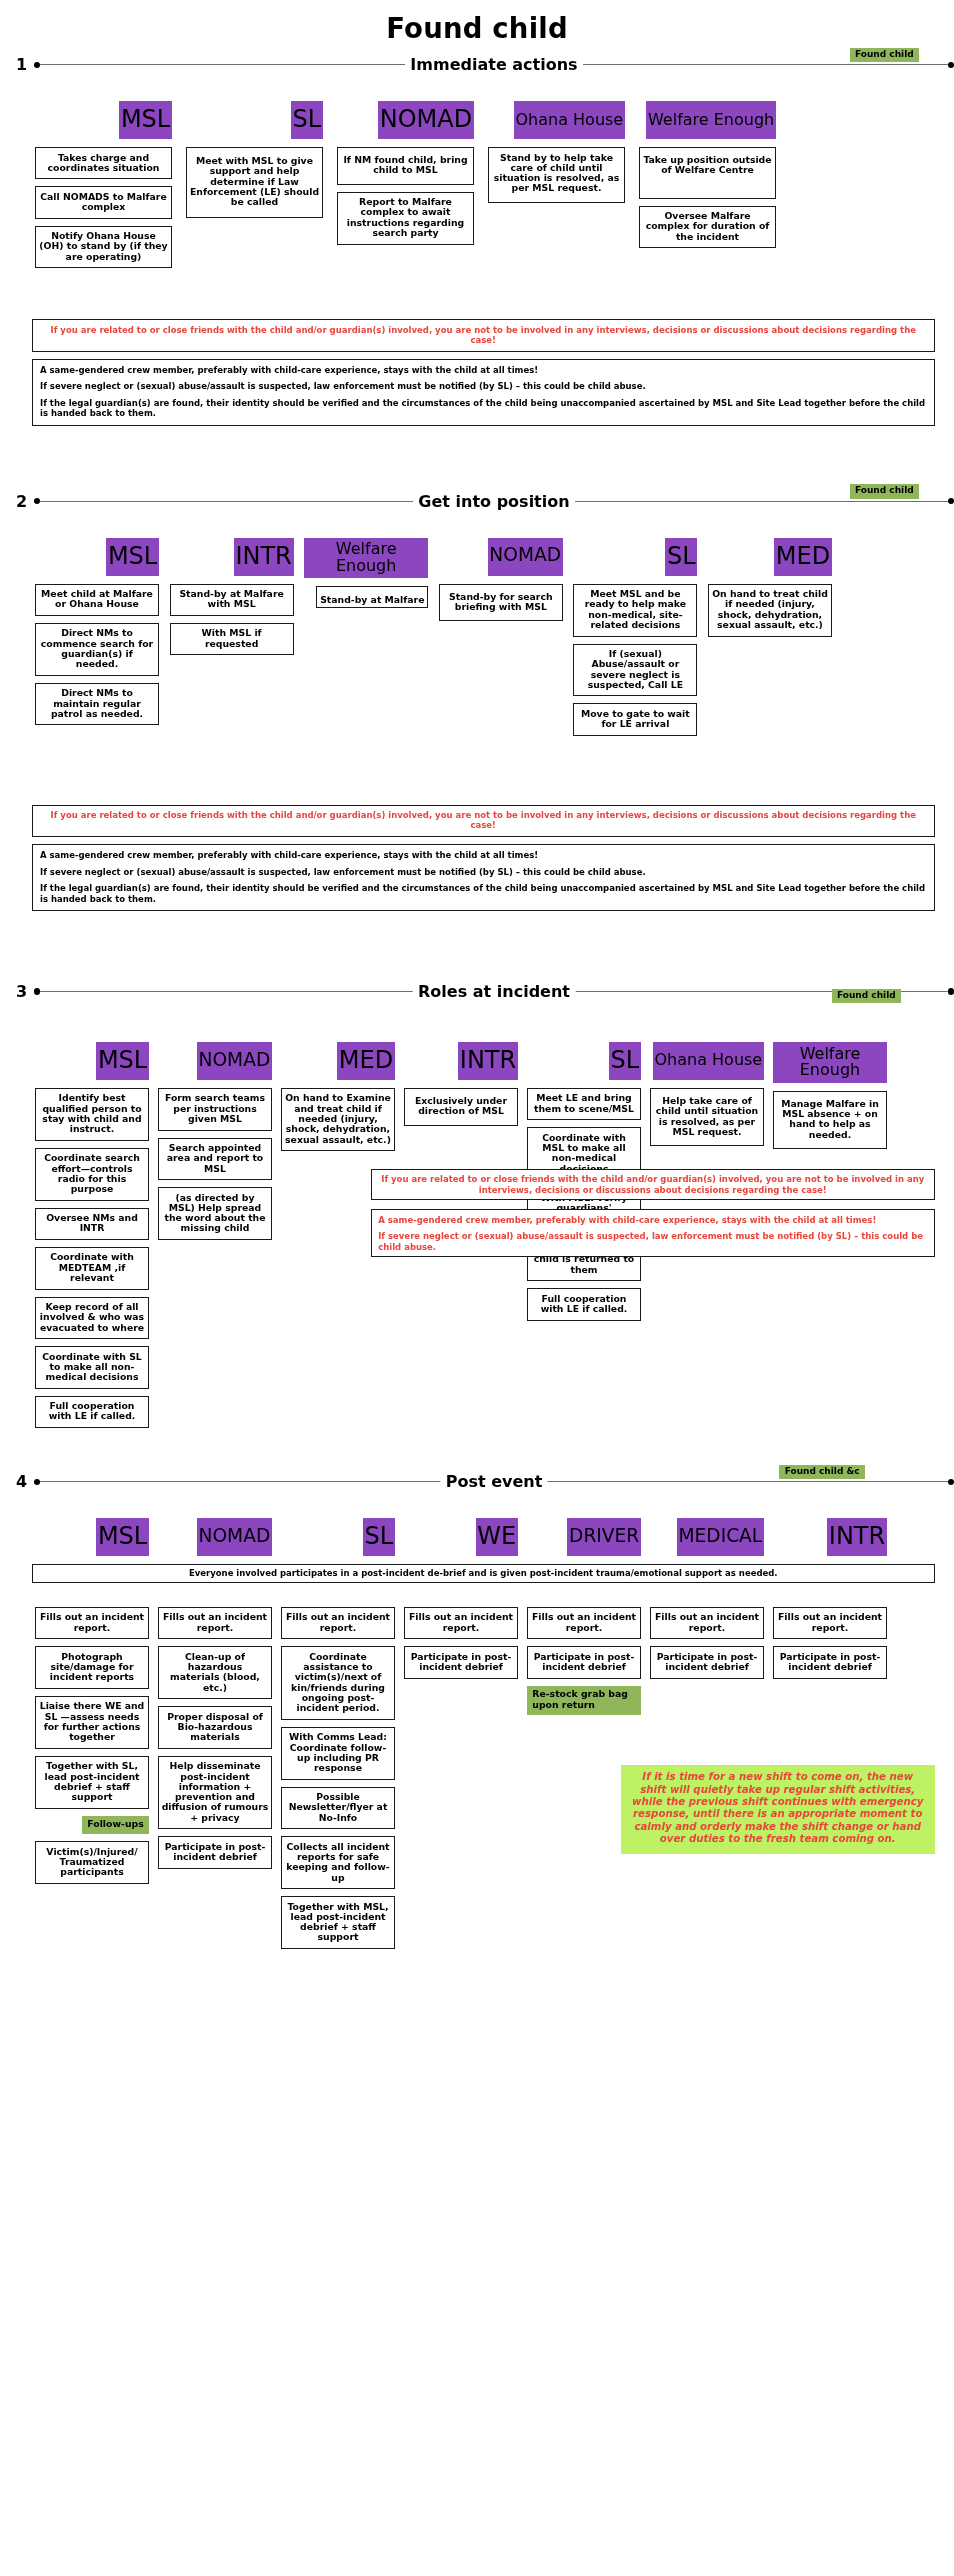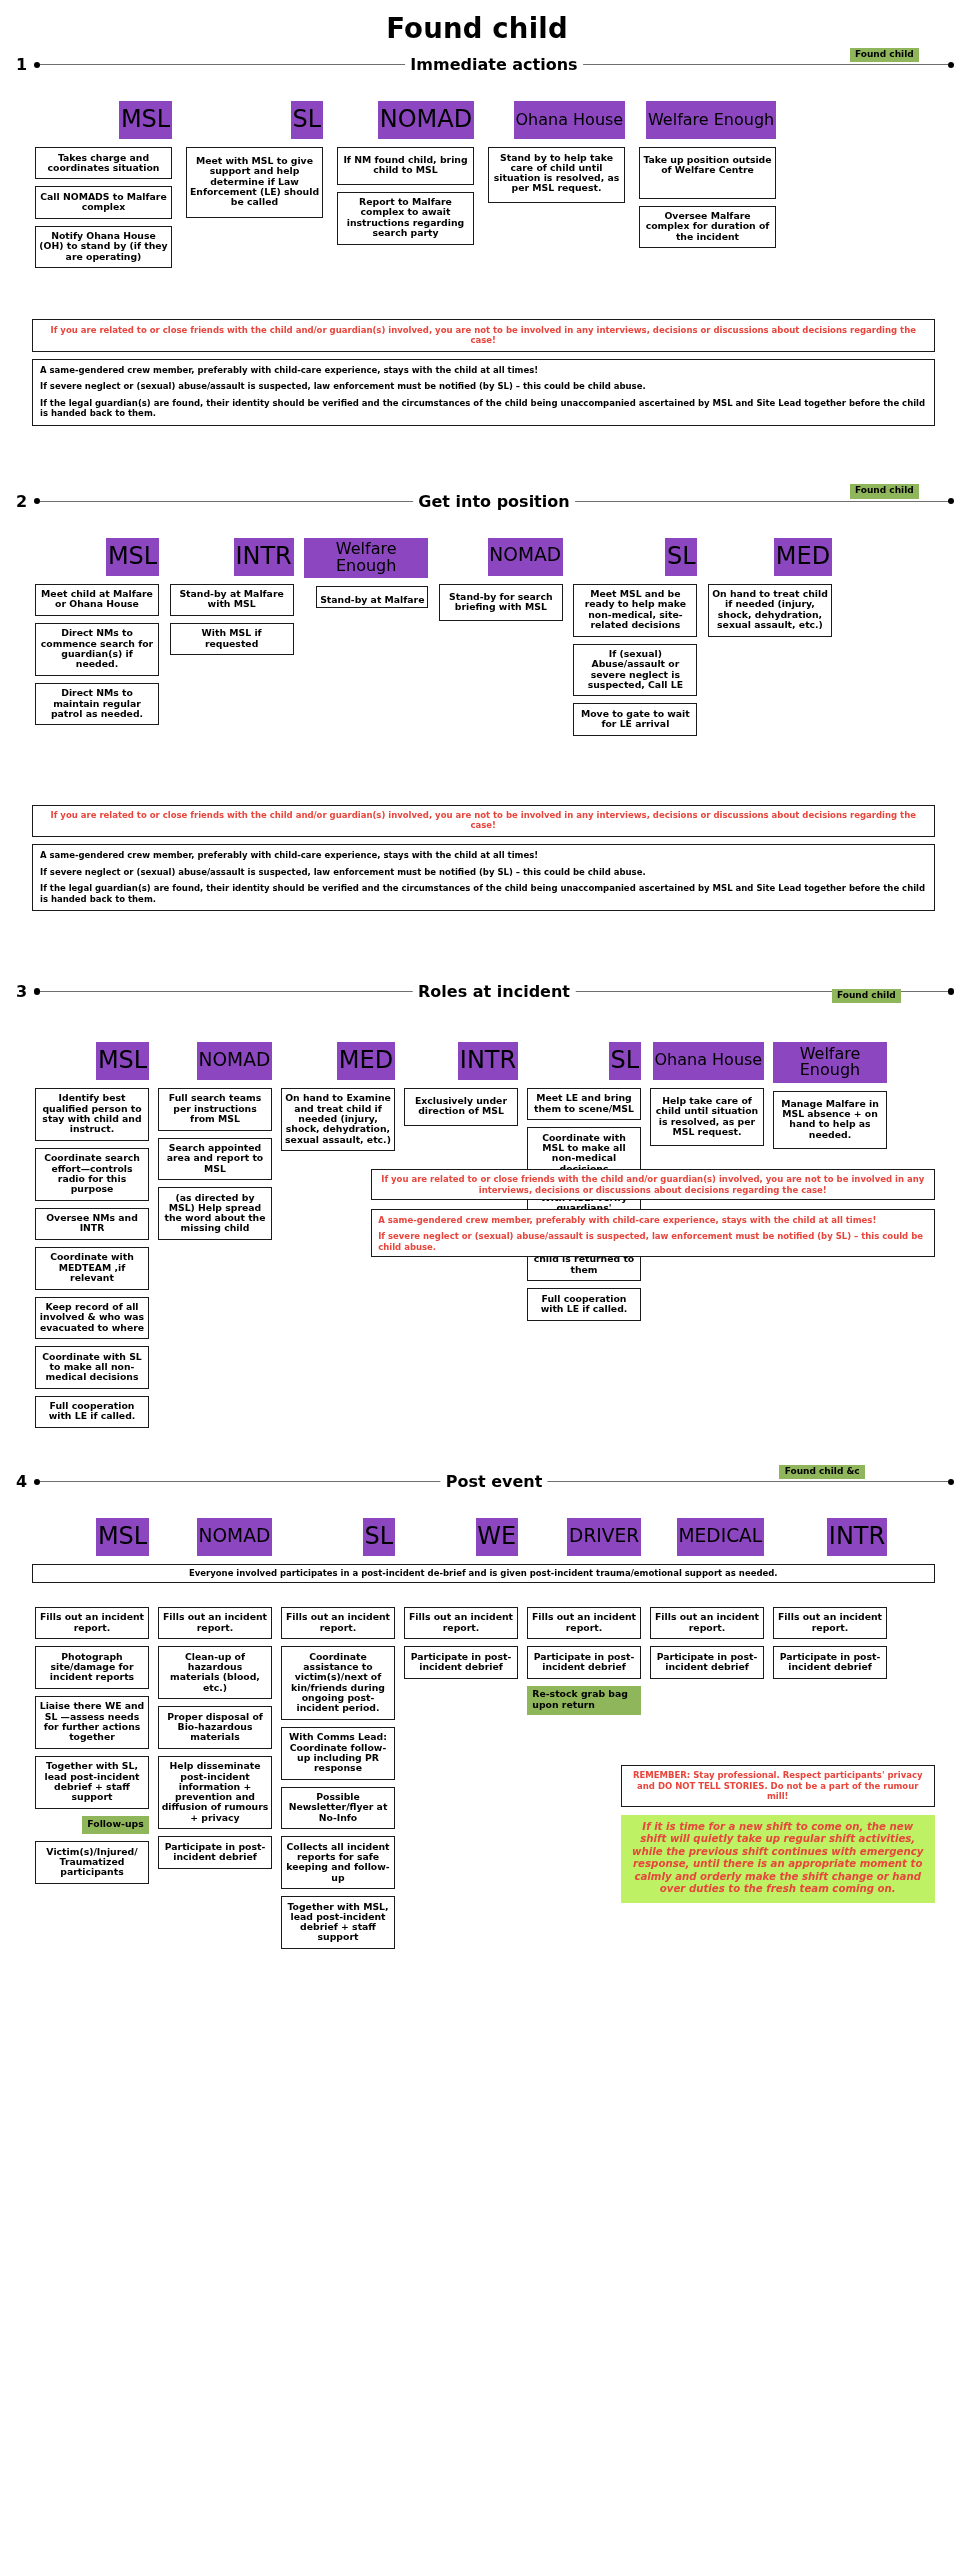--- a/index.html
+++ b/index.html
@@ -245,21 +245,21 @@
         <div class="bx">Identify best qualified person to stay with child and instruct.</div>
         <div class="bx">Coordinate search effort—controls radio for this purpose</div>
         <div class="bx">Oversee NMs and INTR</div>
         <div class="bx">Coordinate with MEDTEAM ,if relevant</div>
         <div class="bx">Keep record of all involved &amp; who was evacuated to where</div>
         <div class="bx">Coordinate with SL to make all non-medical decisions</div>
         <div class="bx">Full cooperation with LE if called.</div>
       </div>
       <div class="col" style="width:114px;">
         <div class="role-hdr med">NOMAD</div>
-        <div class="bx">Full search teams per instructions from MSL</div>
+        <div class="bx">Form search teams per instructions given MSL</div>
         <div class="bx">Search appointed area and report to MSL</div>
         <div class="bx">(as directed by MSL) Help spread the word about the missing child</div>
       </div>
       <div class="col" style="width:114px;">
         <div class="role-hdr">MED</div>
         <div class="bx">On hand to Examine and treat child if needed (injury, shock, dehydration, sexual assault, etc.)</div>
       </div>
       <div class="col" style="width:114px;">
         <div class="role-hdr">INTR</div>
         <div class="bx" style="padding-top:7px;padding-bottom:8px;">Exclusively under direction of MSL</div>
@@ -368,22 +368,19 @@
         <div class="bx">Fills out an incident report.</div>
         <div class="bx">Participate in post-incident debrief</div>
       </div>
       <div class="col" style="width:114px;">
         <div class="bx">Fills out an incident report.</div>
         <div class="bx">Participate in post-incident debrief</div>
       </div>
     </div>
 
     <div style="position:relative; margin:-191px 19.5px 0 0; padding-left:621px;">
-      <div class="note-inline red" style="margin-bottom:8px;">
-        <p style="text-align:center;">REMEMBER: Stay professional. Respect participants' privacy and DO NOT TELL STORIES. Do not be a part of the rumour mill!</p>
-      </div>
       <div class="grey-note">If it is time for a new shift to come on, the new shift will quietly take up regular shift activities, while the previous shift continues with emergency response, until there is an appropriate moment to calmly and orderly make the shift change or hand over duties to the fresh team coming on.</div>
     </div>
     <div style="height:53px;" class="sp"></div>
   </div>
 
 </div>
 
 
 </body></html>

